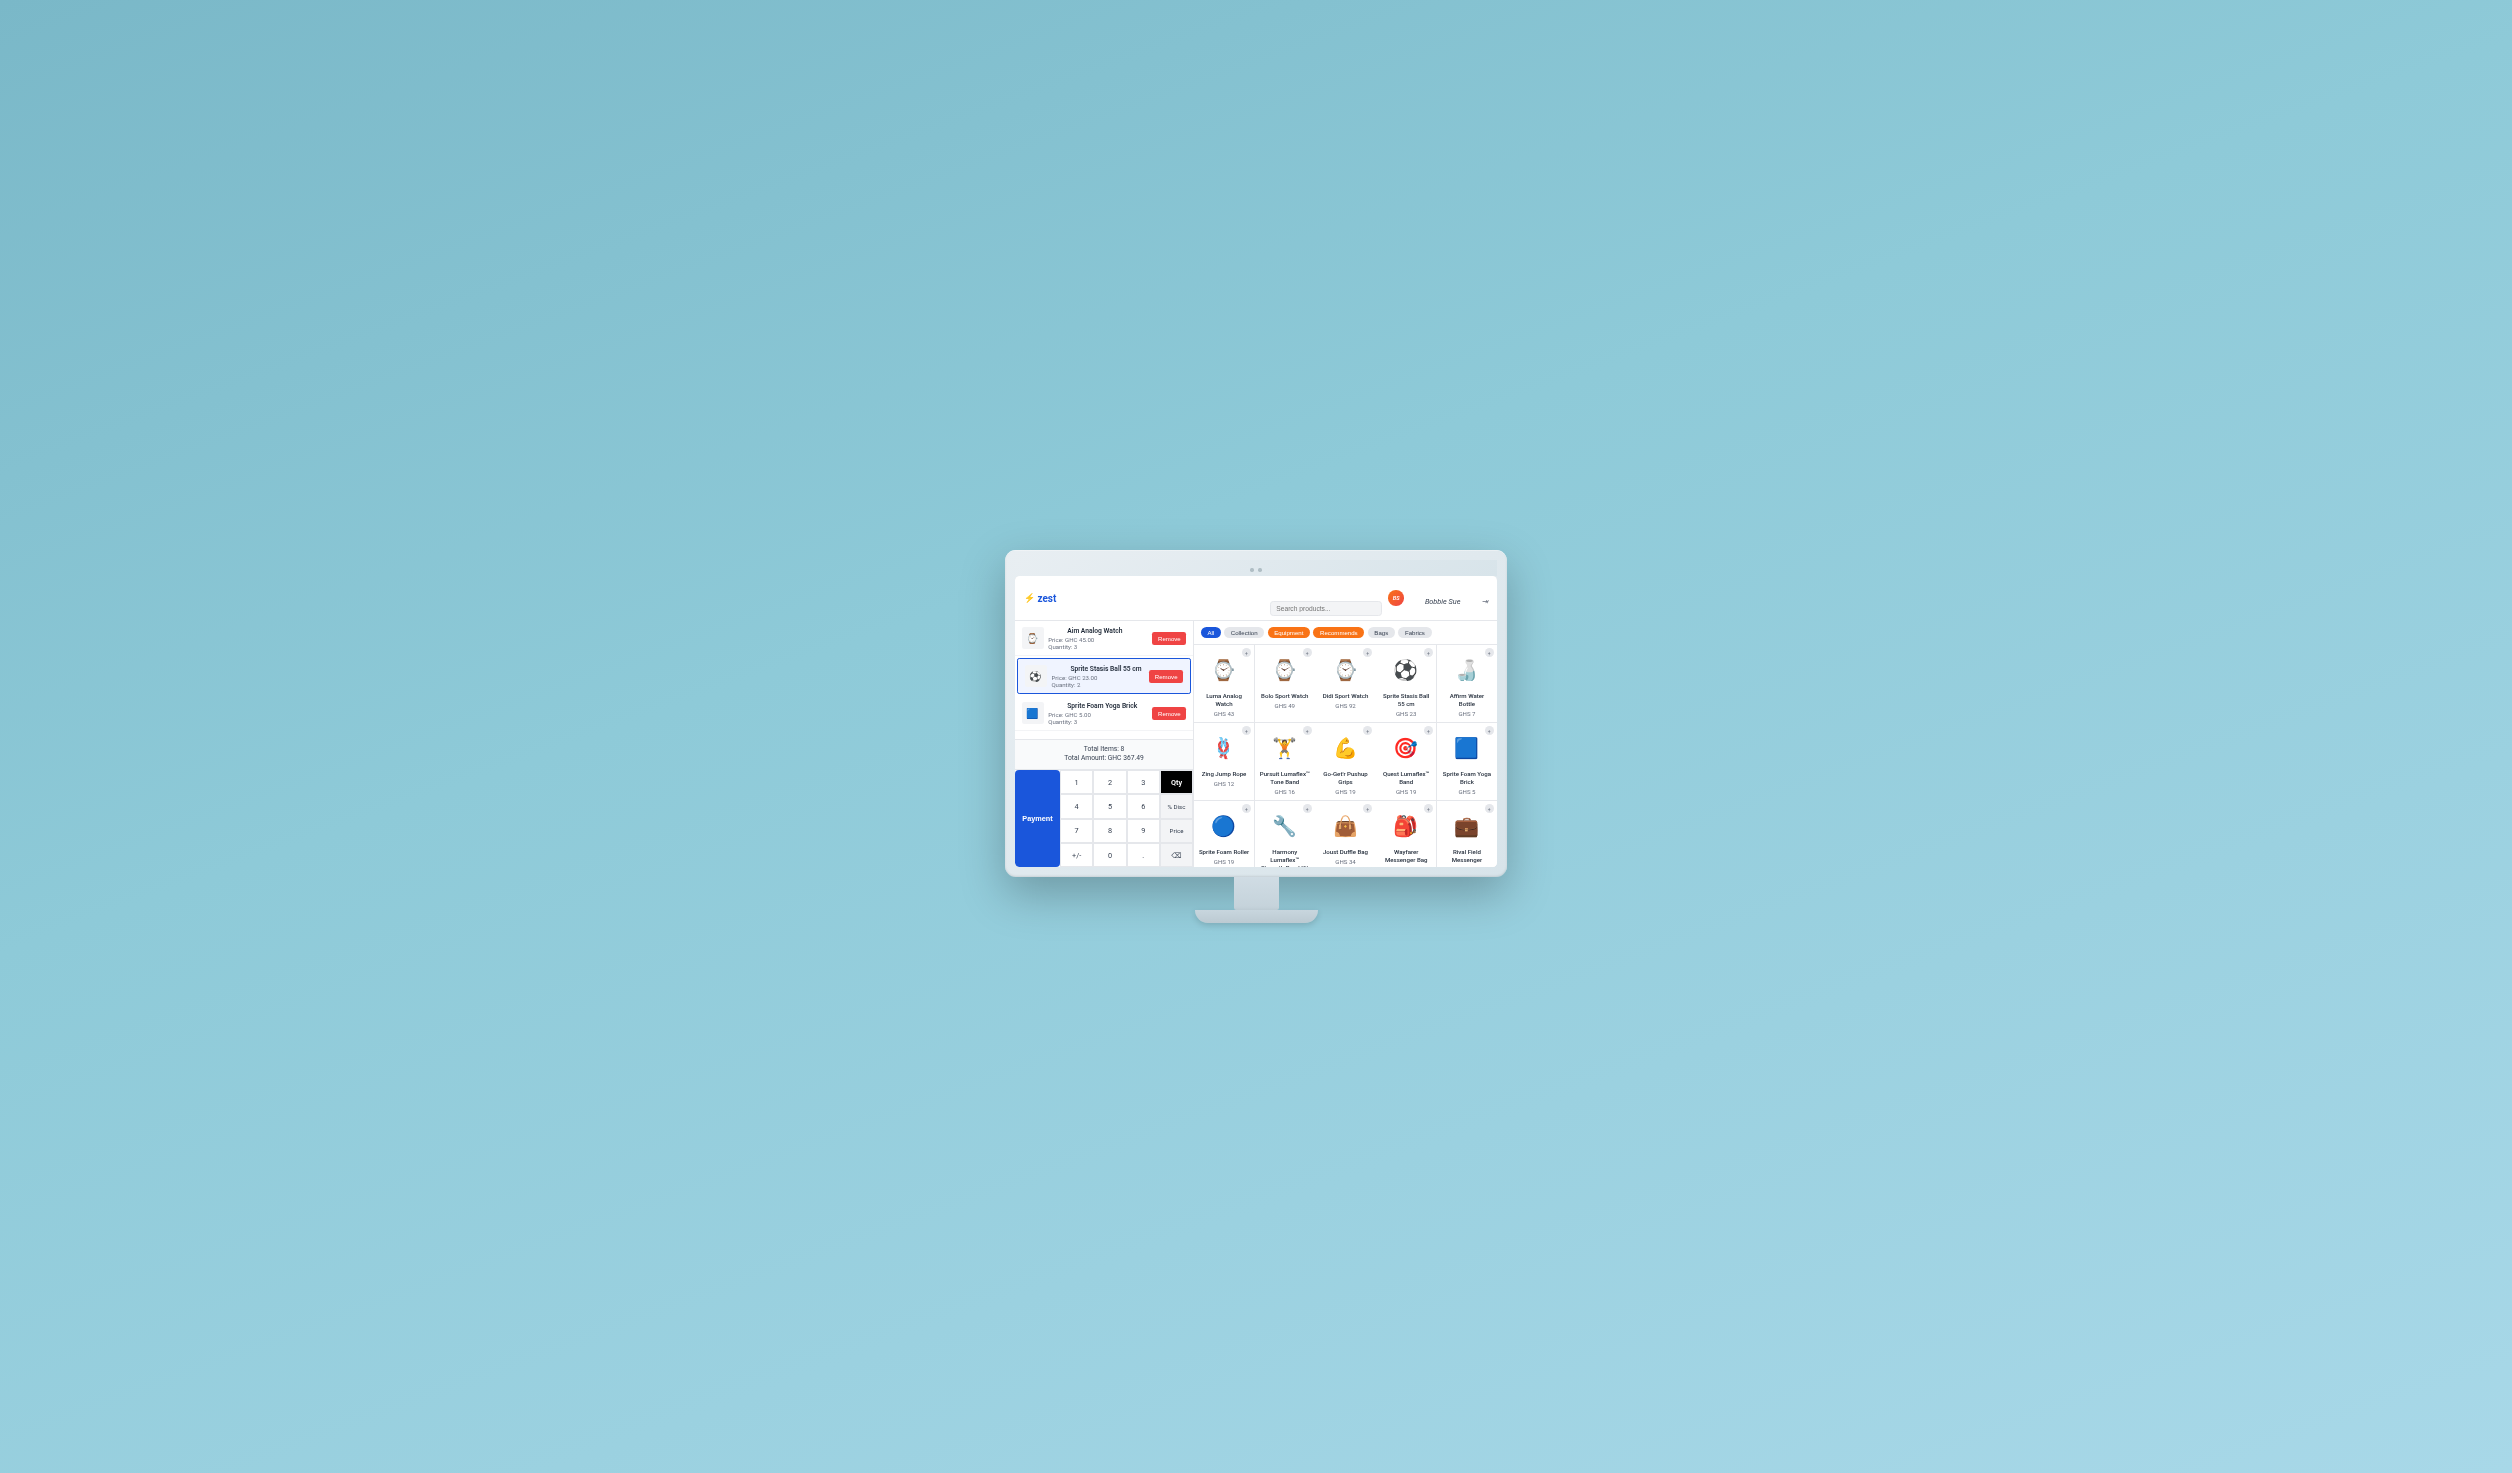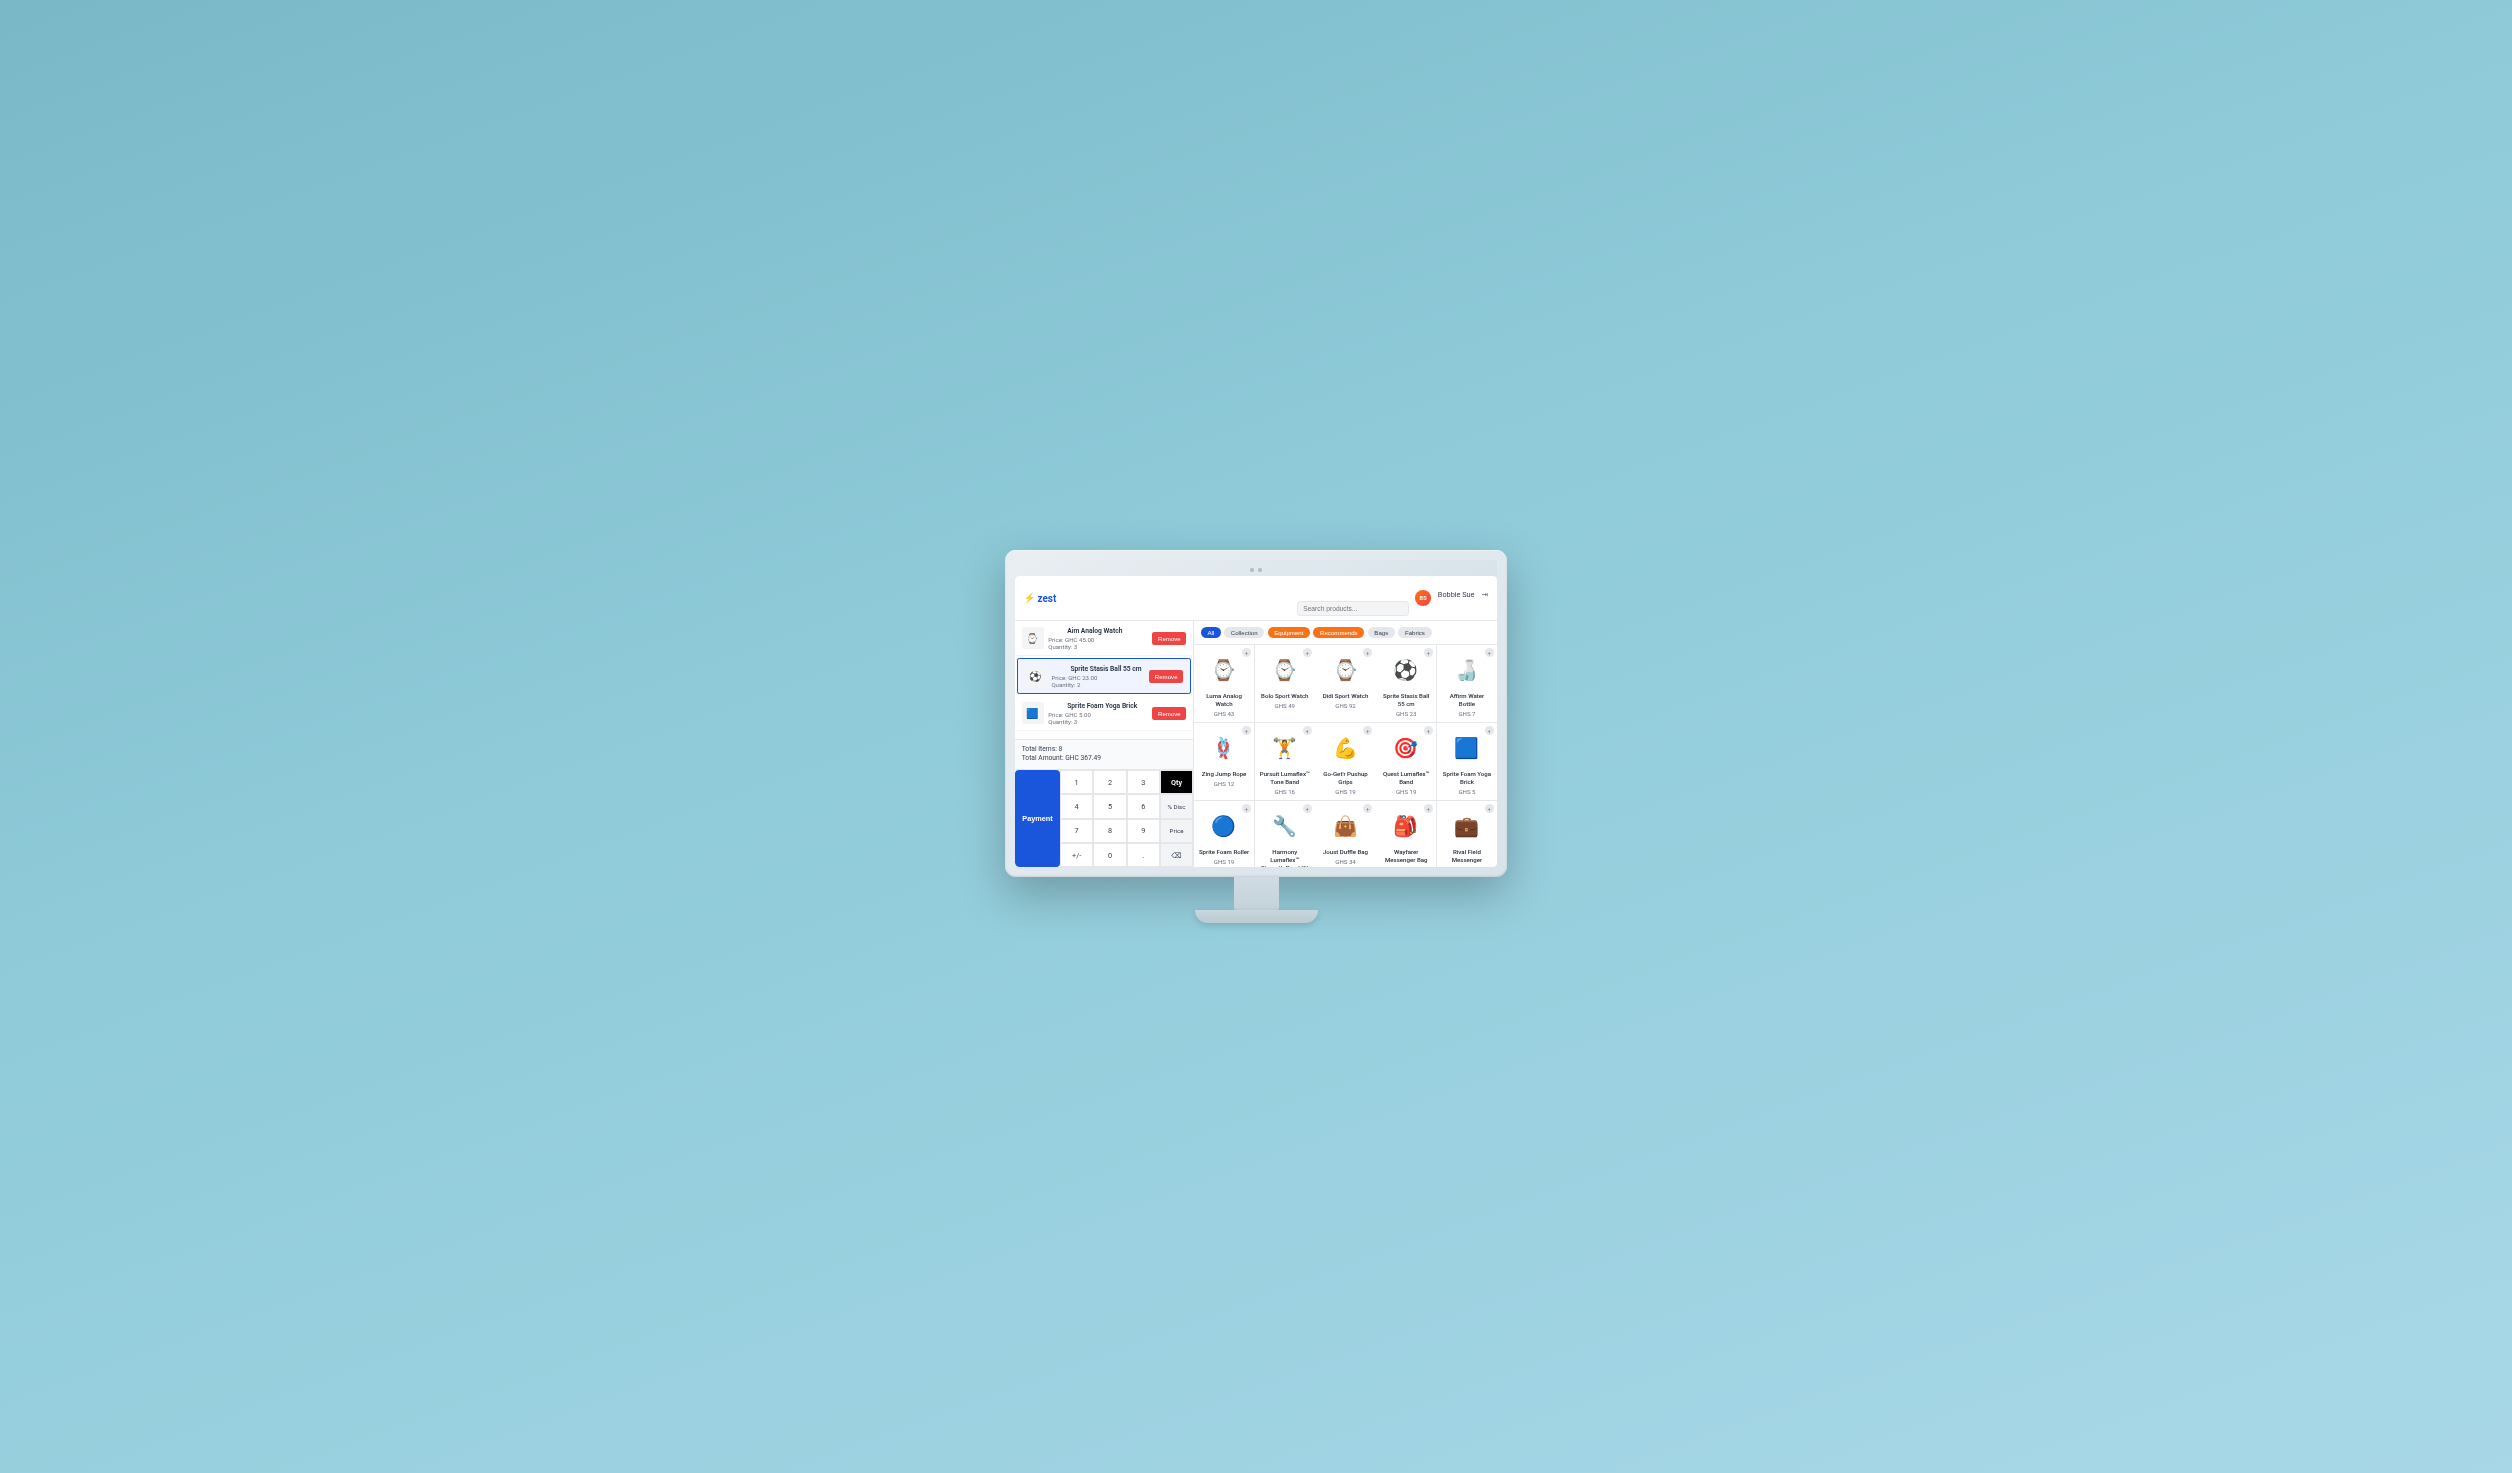--- a/index.html
+++ b/index.html
@@ -77,24 +77,25 @@
       background: #f3f4f6;
       border: 0.6px solid #e5e7eb;
       border-radius: 3.3px;
       padding: 2.8px 5.6px;
       font-size: 6.7px;
       color: #9ca3af;
       margin-top: 21px;
     }
     .user-area {
       display: flex;
-      align-items: flex-start;
-      gap: 7px;
+      align-items: flex-end;
+      gap: 21px;
       font-size: 7.3px;
       color: #374151;
+      font-style: italic;
     }
     .avatar {
       width: 15.6px;
       height: 15.6px;
       border-radius: 50%;
       background: linear-gradient(135deg, #f97316 0%, #ef4444 100%);
       display: flex;
       align-items: center;
       justify-content: center;
       color: white;
@@ -173,21 +174,21 @@
       border-radius: 2.2px;
       padding: 2.8px 5.6px;
       font-size: 6.1px;
       cursor: pointer;
       flex-shrink: 0;
     }
     .cart-totals {
       padding: 5.6px 6.7px;
       background: #f9fafb;
       border-top: 0.6px solid #e5e7eb;
-      text-align: left;
+      text-align: center;
       font-size: 6.7px;
       color: #374151;
     }
     .cart-totals div {
       margin-bottom: 1.1px;
     }
     .numpad-area {
       display: grid;
       grid-template-columns: 45px 1fr 1fr 1fr 33px;
       border-top: 0.6px solid #e5e7eb;

